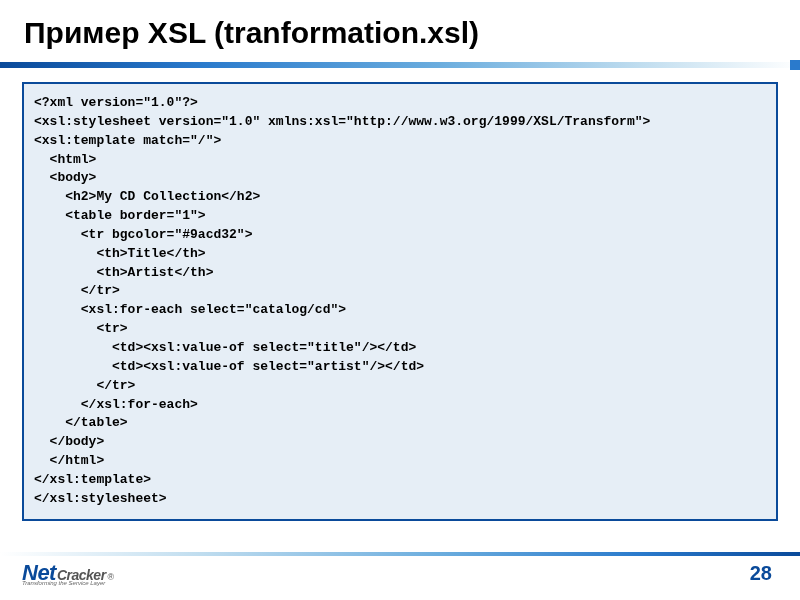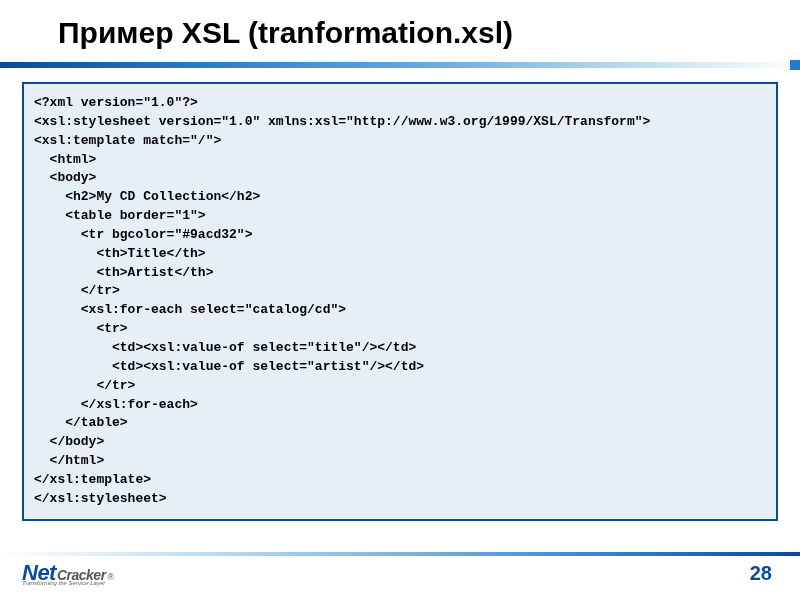--- a/index.html
+++ b/index.html
@@ -9,21 +9,20 @@
     background: #ffffff;
     font-family: Arial, sans-serif;
     position: relative;
     overflow: hidden;
   }
   .slide-title {
     font-size: 30px;
     font-weight: bold;
     color: #000;
     padding: 16px 24px 12px 24px;
-    margin-left: 34px;
   }
   .title-underline {
     height: 6px;
     background: linear-gradient(to right, #0a4a9a 0%, #2a7acc 25%, #6badde 55%, #c0ddef 80%, #ffffff 100%);
     margin: 0;
   }
   .title-underline-wrap {
     position: relative;
   }
   .underline-endcap {

